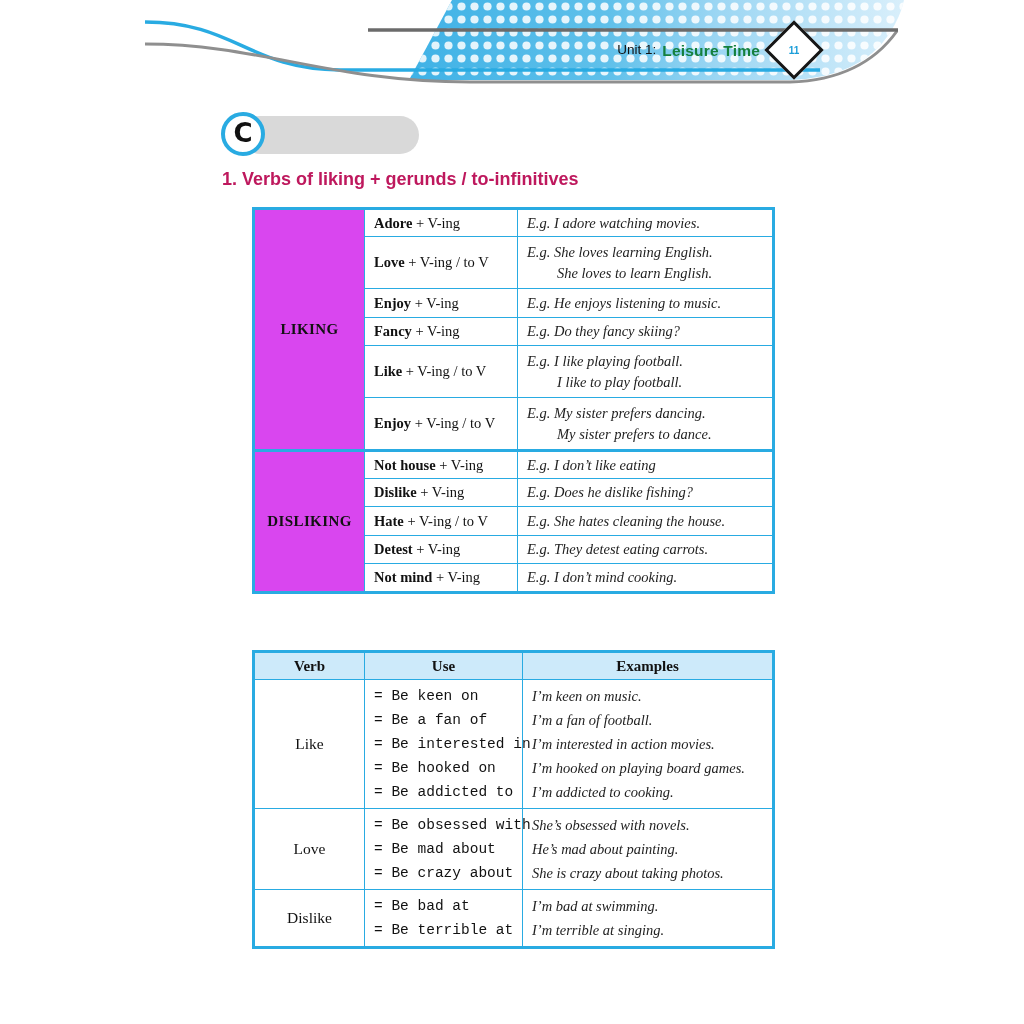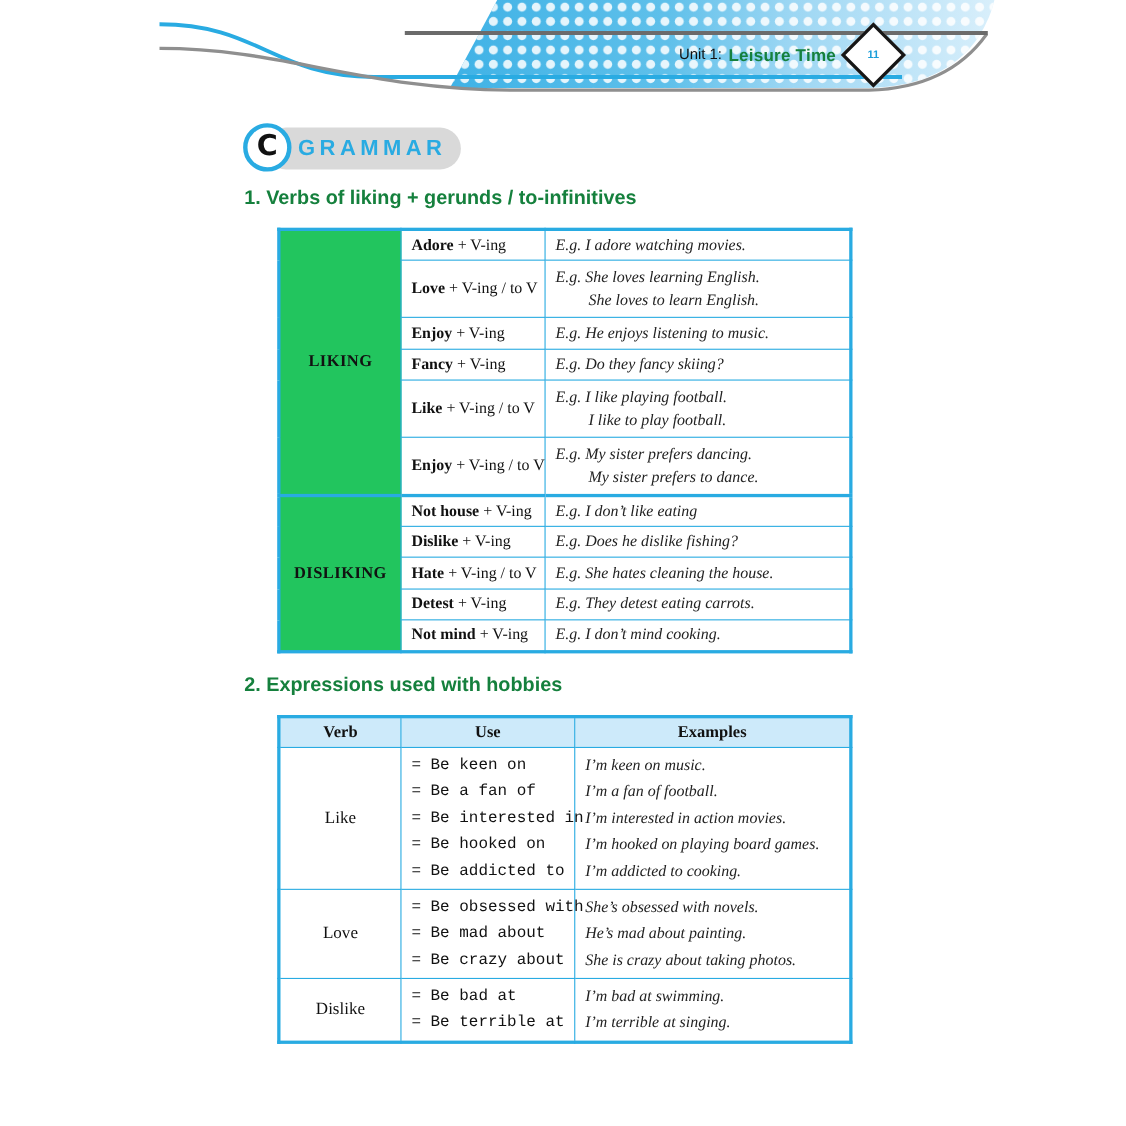--- a/index.html
+++ b/index.html
@@ -23,34 +23,34 @@
   .badge-pill { position:absolute; left:20px; top:4px; width:178px; height:38px;
                 background:#d9d9d9; border-radius:19px; }
   .badge-label { position:absolute; left:50px; top:4px; height:38px; line-height:38px;
                  color:#29abe2; font-weight:bold; font-size:20px; letter-spacing:4px; }
   .badge-circle { position:absolute; left:0; top:0; width:44px; height:44px; border-radius:50%;
                   background:#fff; border:4px solid #29abe2; display:flex; align-items:center; justify-content:center; }
   .badge-letter { font-size:26px; font-weight:bold; color:#111; font-family:"DejaVu Sans", sans-serif;
                   transform:translateY(-1px); }
 
   
-  .sec-h { position:absolute; left:222px; color:#15803d; font-weight:bold; font-size:18px; }
+  .sec-h { position:absolute; left:222px; color:#be185d; font-weight:bold; font-size:18px; }
   .sec-h.one { top:169px; }
   .sec-h.two { top:612px; }
 
   
   table { border-collapse:collapse; table-layout:fixed; position:absolute; left:252px; width:523px;
           font-family:"Liberation Serif","DejaVu Serif",serif; }
   .t1 { top:207px; }
   .t2 { top:650px; }
   td, th { border:1.6px solid #29abe2; vertical-align:middle; }
   table { border:3px solid #29abe2; }
-  .grp { width:111px; background:#22c55e; text-align:center; font-weight:bold;
+  .grp { width:111px; background:#d946ef; text-align:center; font-weight:bold;
          font-size:15px; letter-spacing:.4px; color:#111; }
-  .pat { width:131px; padding:2px 4px 2px 9px; font-size:14.5px; color:#111; white-space:nowrap; }
+  .pat { width:153px; padding:2px 4px 2px 9px; font-size:14.5px; color:#111; white-space:nowrap; }
   .pat b { font-weight:bold; }
   .ex  { padding:2px 4px 2px 9px; font-size:14.5px; font-style:italic; color:#222; }
   .exline { white-space:nowrap; line-height:21px; }
   .exline.ind { padding-left:30px; }
   tr.grp-start td { border-top:3px solid #29abe2; }
 
   .t2 th { background:#cdeafa; font-weight:bold; font-size:15px; color:#111; height:28px; text-align:center; }
   .t2 .vcol { width:111px; }
   .t2 .ucol { width:158px; }
   .verb-cell { text-align:center; font-size:15.5px; color:#111; }
@@ -94,21 +94,20 @@
     <span class="unit-title">Leisure Time</span>
   </div>
 
   <div class="diamond-wrap">
     <div class="diamond"></div>
     <div class="diamond-num">11</div>
   </div>
 
   <div class="badge">
     <div class="badge-pill"></div>
-    <div class="badge-label">GRAMMAR</div>
     <div class="badge-circle">
       <span class="badge-letter">C</span>
     </div>
   </div>
 
   <div class="sec-h one">1. Verbs of liking + gerunds / to-infinitives</div>
 
   <table class="t1">
     <tbody>
         <tr style="height:28px">
@@ -178,21 +177,20 @@
     </tr>
     <tr style="height:29px">
       <td class="pat"><b>Not mind</b><span> + V-ing</span></td>
       <td class="ex">
             <div class="exline">E.g. I don’t mind cooking.</div>
           </td>
     </tr>
   </tbody>
     </table>
 
-  <div class="sec-h two">2. Expressions used with hobbies</div>
 
   <table class="t2">
     <tbody>
         <tr>
       <th class="vcol">Verb</th>
       <th class="ucol">Use</th>
       <th>Examples</th>
     </tr>
     <tr style="height:126px">
       <td class="verb-cell">Like</td>

